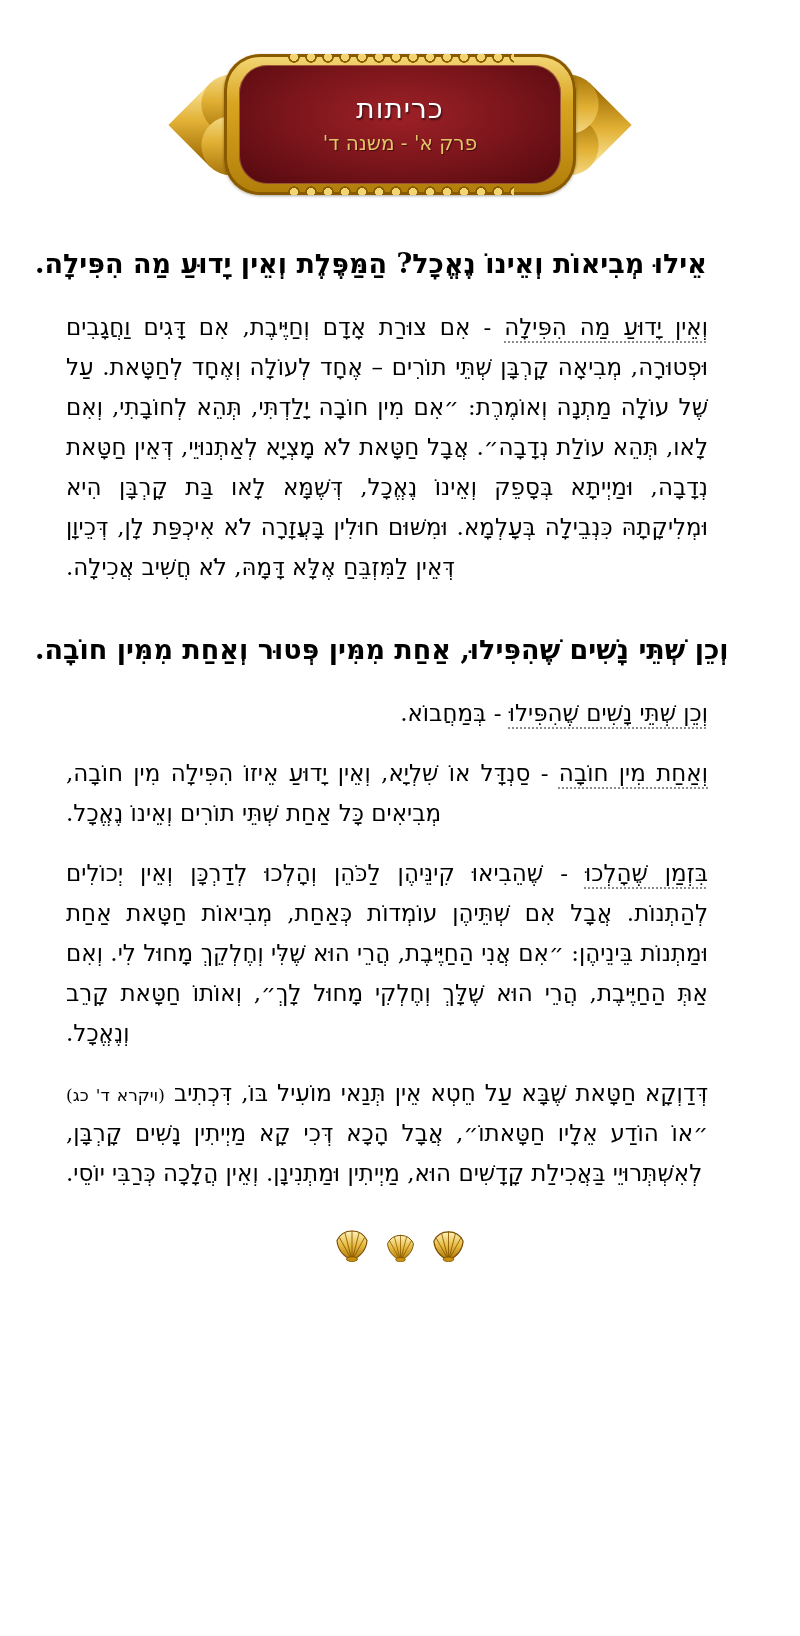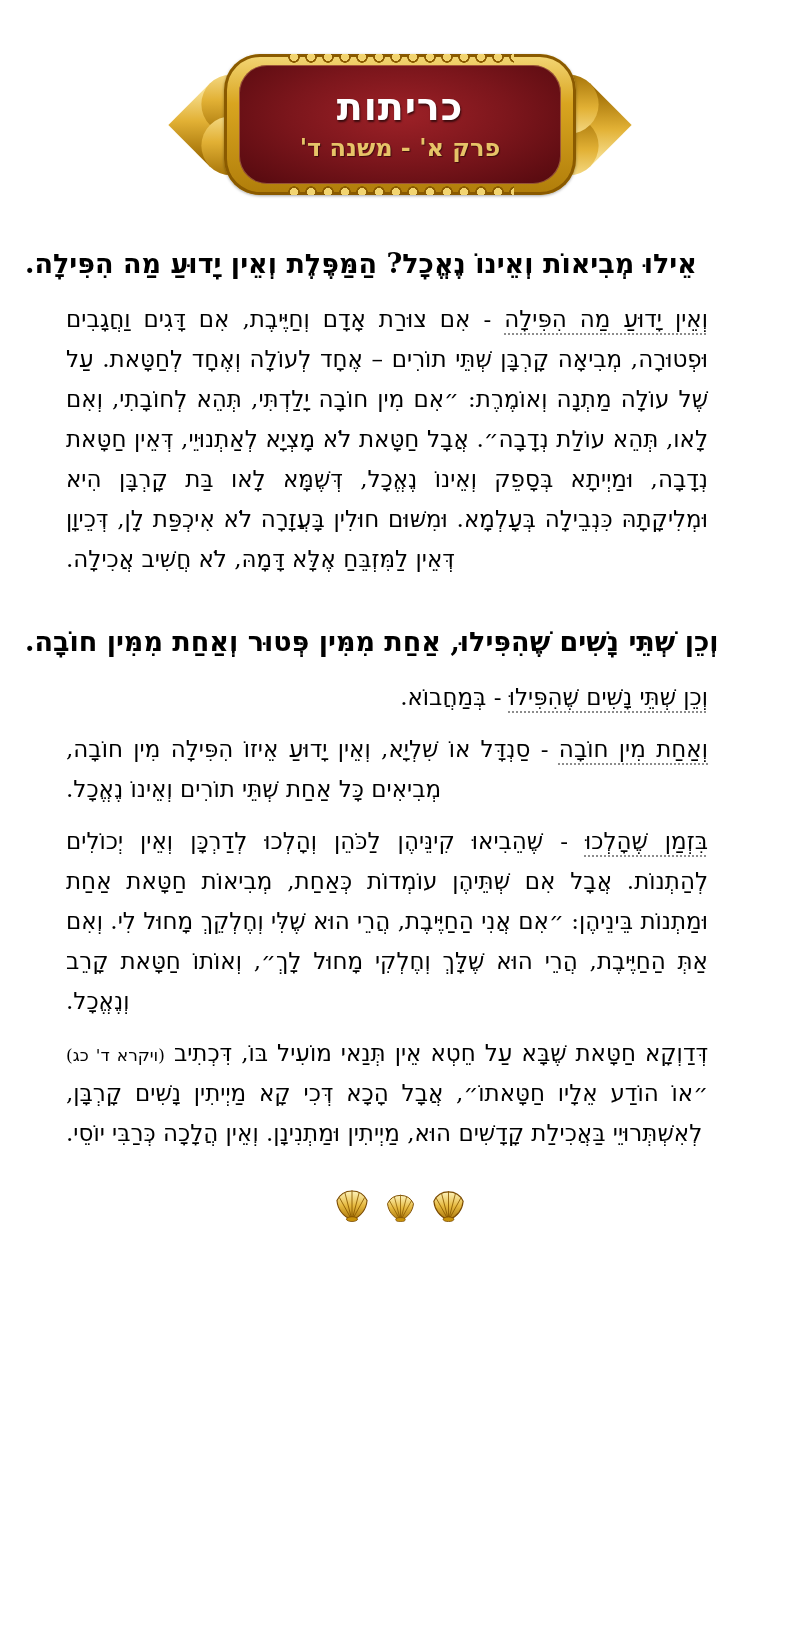--- a/index.html
+++ b/index.html
@@ -40,39 +40,39 @@
   }
   .ruffle.top { top:0; }
   .ruffle.bottom { bottom:0; transform:scaleY(-1); }
   .panel {
     position:absolute; inset:11px 15px; border-radius:28px; z-index:2;
     background:radial-gradient(ellipse at 50% 42%, #9d2127 0%, #7c161c 48%, #53090e 100%);
     box-shadow:inset 0 0 0 1px rgba(255,216,130,.35);
     display:flex; flex-direction:column; align-items:center; justify-content:center;
   }
   .banner-title {
-    color:#ffffff; font-size:38px; font-weight:bold; line-height:1.05;
+    color:#ffffff; font-size:28px; font-weight:normal; line-height:1.05;
     text-shadow:1px 2px 2px rgba(0,0,0,.6); letter-spacing:1px;
   }
   .banner-subtitle {
-    color:#e7c468; font-size:24px; font-weight:bold; margin-top:7px;
+    color:#e7c468; font-size:20px; font-weight:normal; margin-top:7px;
     text-shadow:1px 1px 1px rgba(0,0,0,.5);
   }
 
   
   .mishnah {
     font-size:27px; font-weight:bold; line-height:1.7;
     text-align:justify; text-align-last:left;
-    margin:40px 32px 0 25px;
+    margin:40px 32px 0 35px;
   }
   .mishnah.first { margin-top:44px; }
   .commentary {
     font-size:23px; line-height:1.74;
     text-align:justify; text-align-last:left;
-    margin:12px 92px 0 66px;
+    margin:20px 92px 0 66px;
   }
   .commentary.single { text-align:center; text-align-last:right; }
   .lead {
     text-decoration:underline dotted 2px #8c8c8c;
     text-underline-offset:7px;
   }
   .citation { font-size:17px; }
 
   
   .shell-row {

